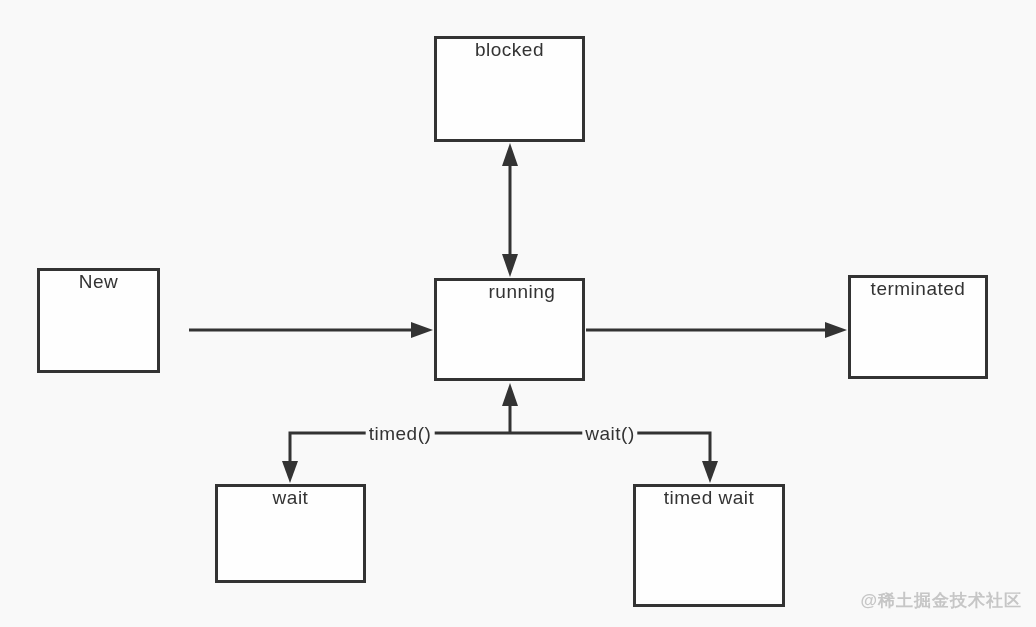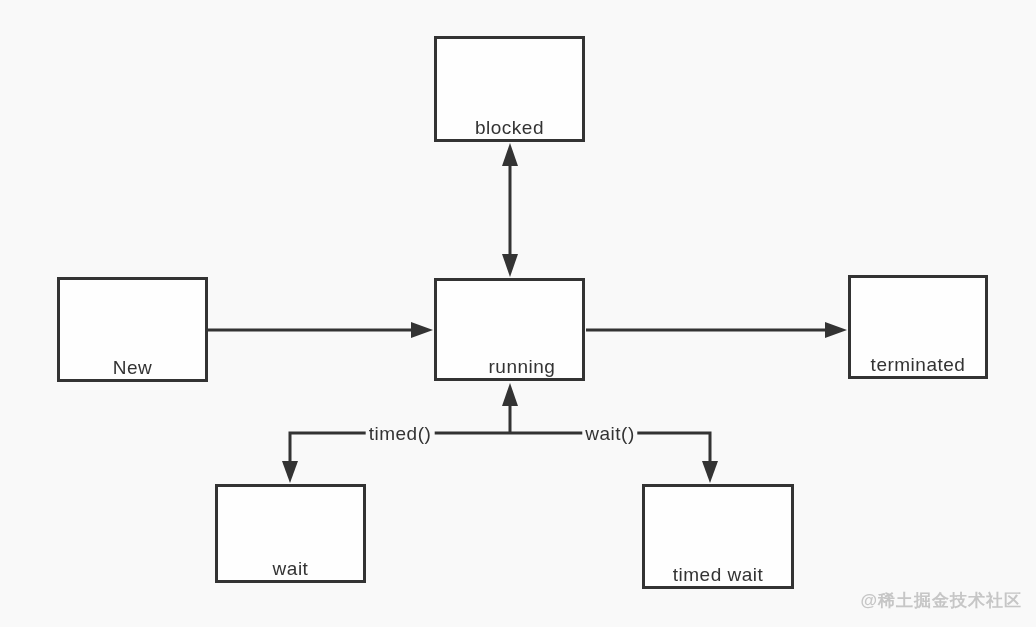--- a/index.html
+++ b/index.html
@@ -35,21 +35,21 @@
   }
   svg.connectors polygon{
     fill:var(--line);
     stroke:none;
   }
   .node{
     position:absolute;
     background:var(--node-fill);
     border:3px solid var(--node-border);
     display:flex;
-    align-items:flex-end;
+    align-items:flex-start;
     justify-content:center;
     font-size:19px;
     letter-spacing:0.5px;
     color:var(--text);
   }
   .edge-label{
     position:absolute;
     transform:translate(-50%,-50%);
     background:var(--bg);
     padding:1px 3px;
@@ -63,25 +63,25 @@
     position:absolute;
     right:14px;
     bottom:15px;
     font-size:17px;
     color:var(--watermark);
     letter-spacing:1px;
     z-index:2;
     font-weight:bold;
   }
   .node-blocked   {left:434px;top:36px; width:151px;height:106px;}
-  .node-new       {left:37px; top:277px;width:151px;height:105px;margin-left:20px;}
+  .node-new       {left:37px; top:268px;width:123px;height:105px;}
   .node-running   {left:434px;top:278px;width:151px;height:103px;padding-left:25px;}
   .node-terminated{left:848px;top:275px;width:140px;height:104px;}
   .node-wait      {left:215px;top:484px;width:151px;height:99px;}
-  .node-timedwait {left:633px;top:484px;width:152px;height:105px;margin-left:9px;}
+  .node-timedwait {left:633px;top:484px;width:152px;height:123px;}
   .label-synchronized{left:510px;top:213px;}
   .label-wait-call   {left:400px;top:434px;}
   .label-sleep-call  {left:610px;top:434px;}
 </style>
 </head>
 <body>
 
 <div class="canvas">
 
   <svg class="connectors" viewBox="0 0 1036 627" xmlns="http://www.w3.org/2000/svg">

